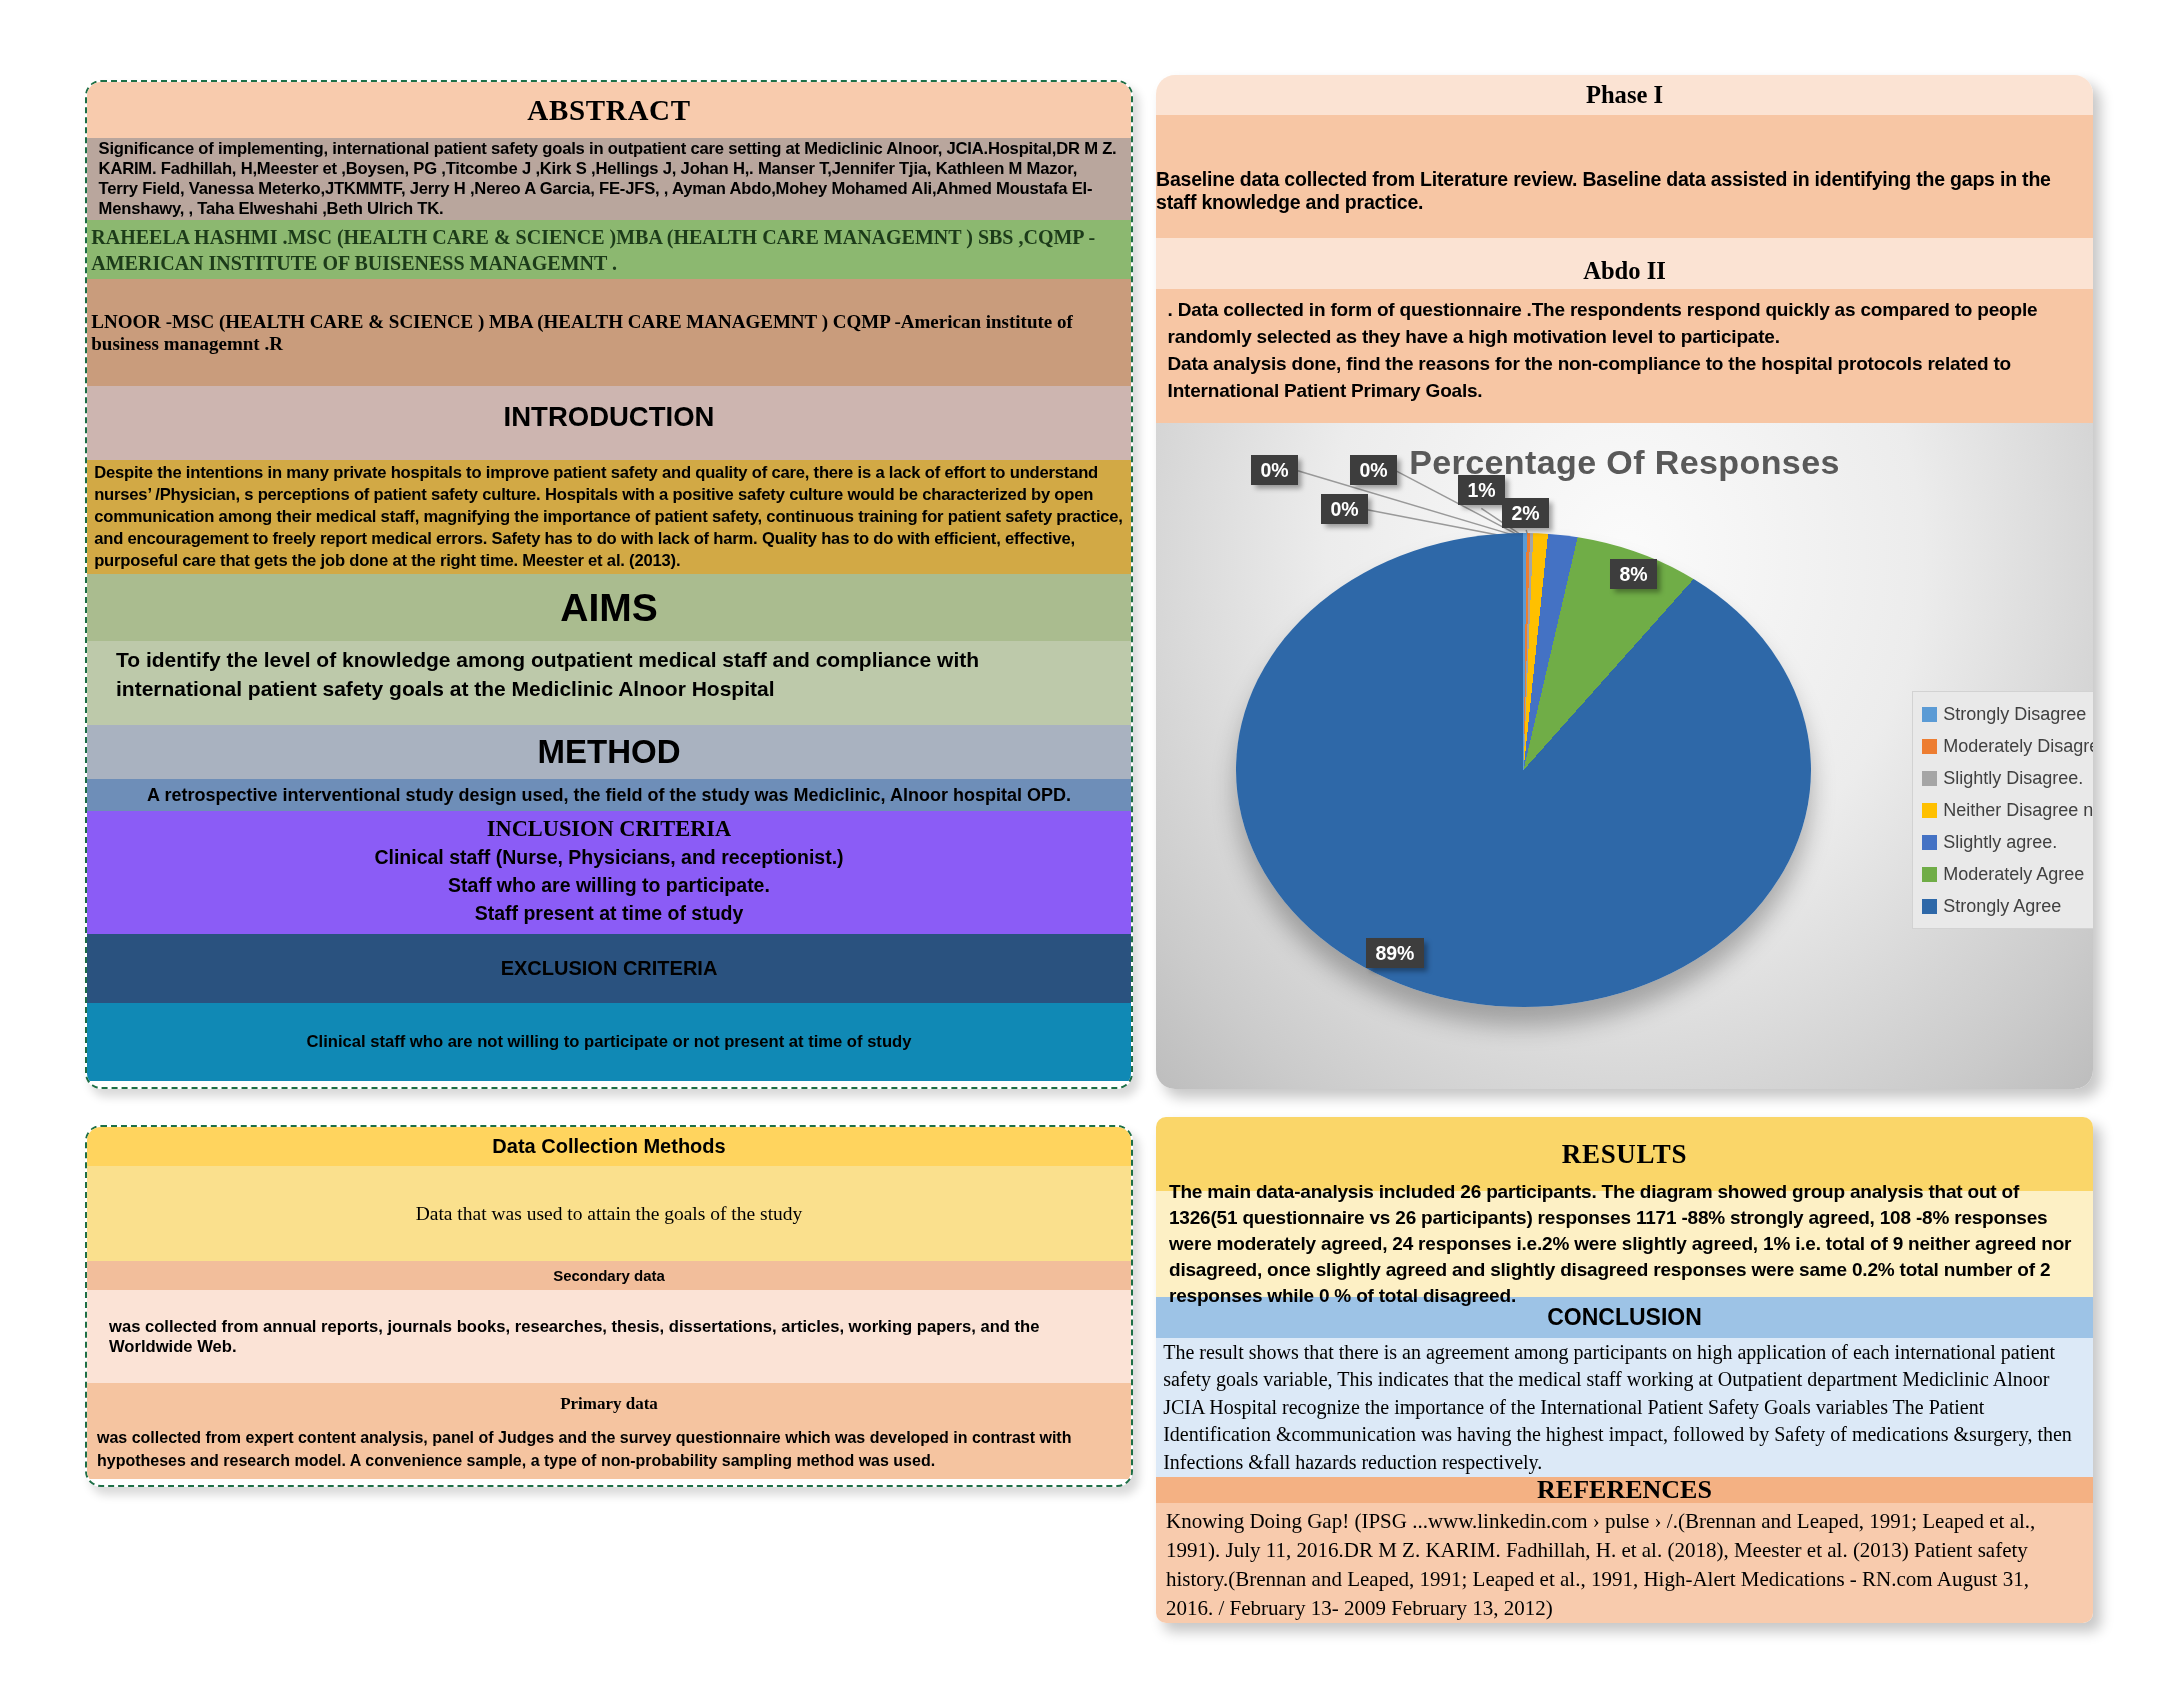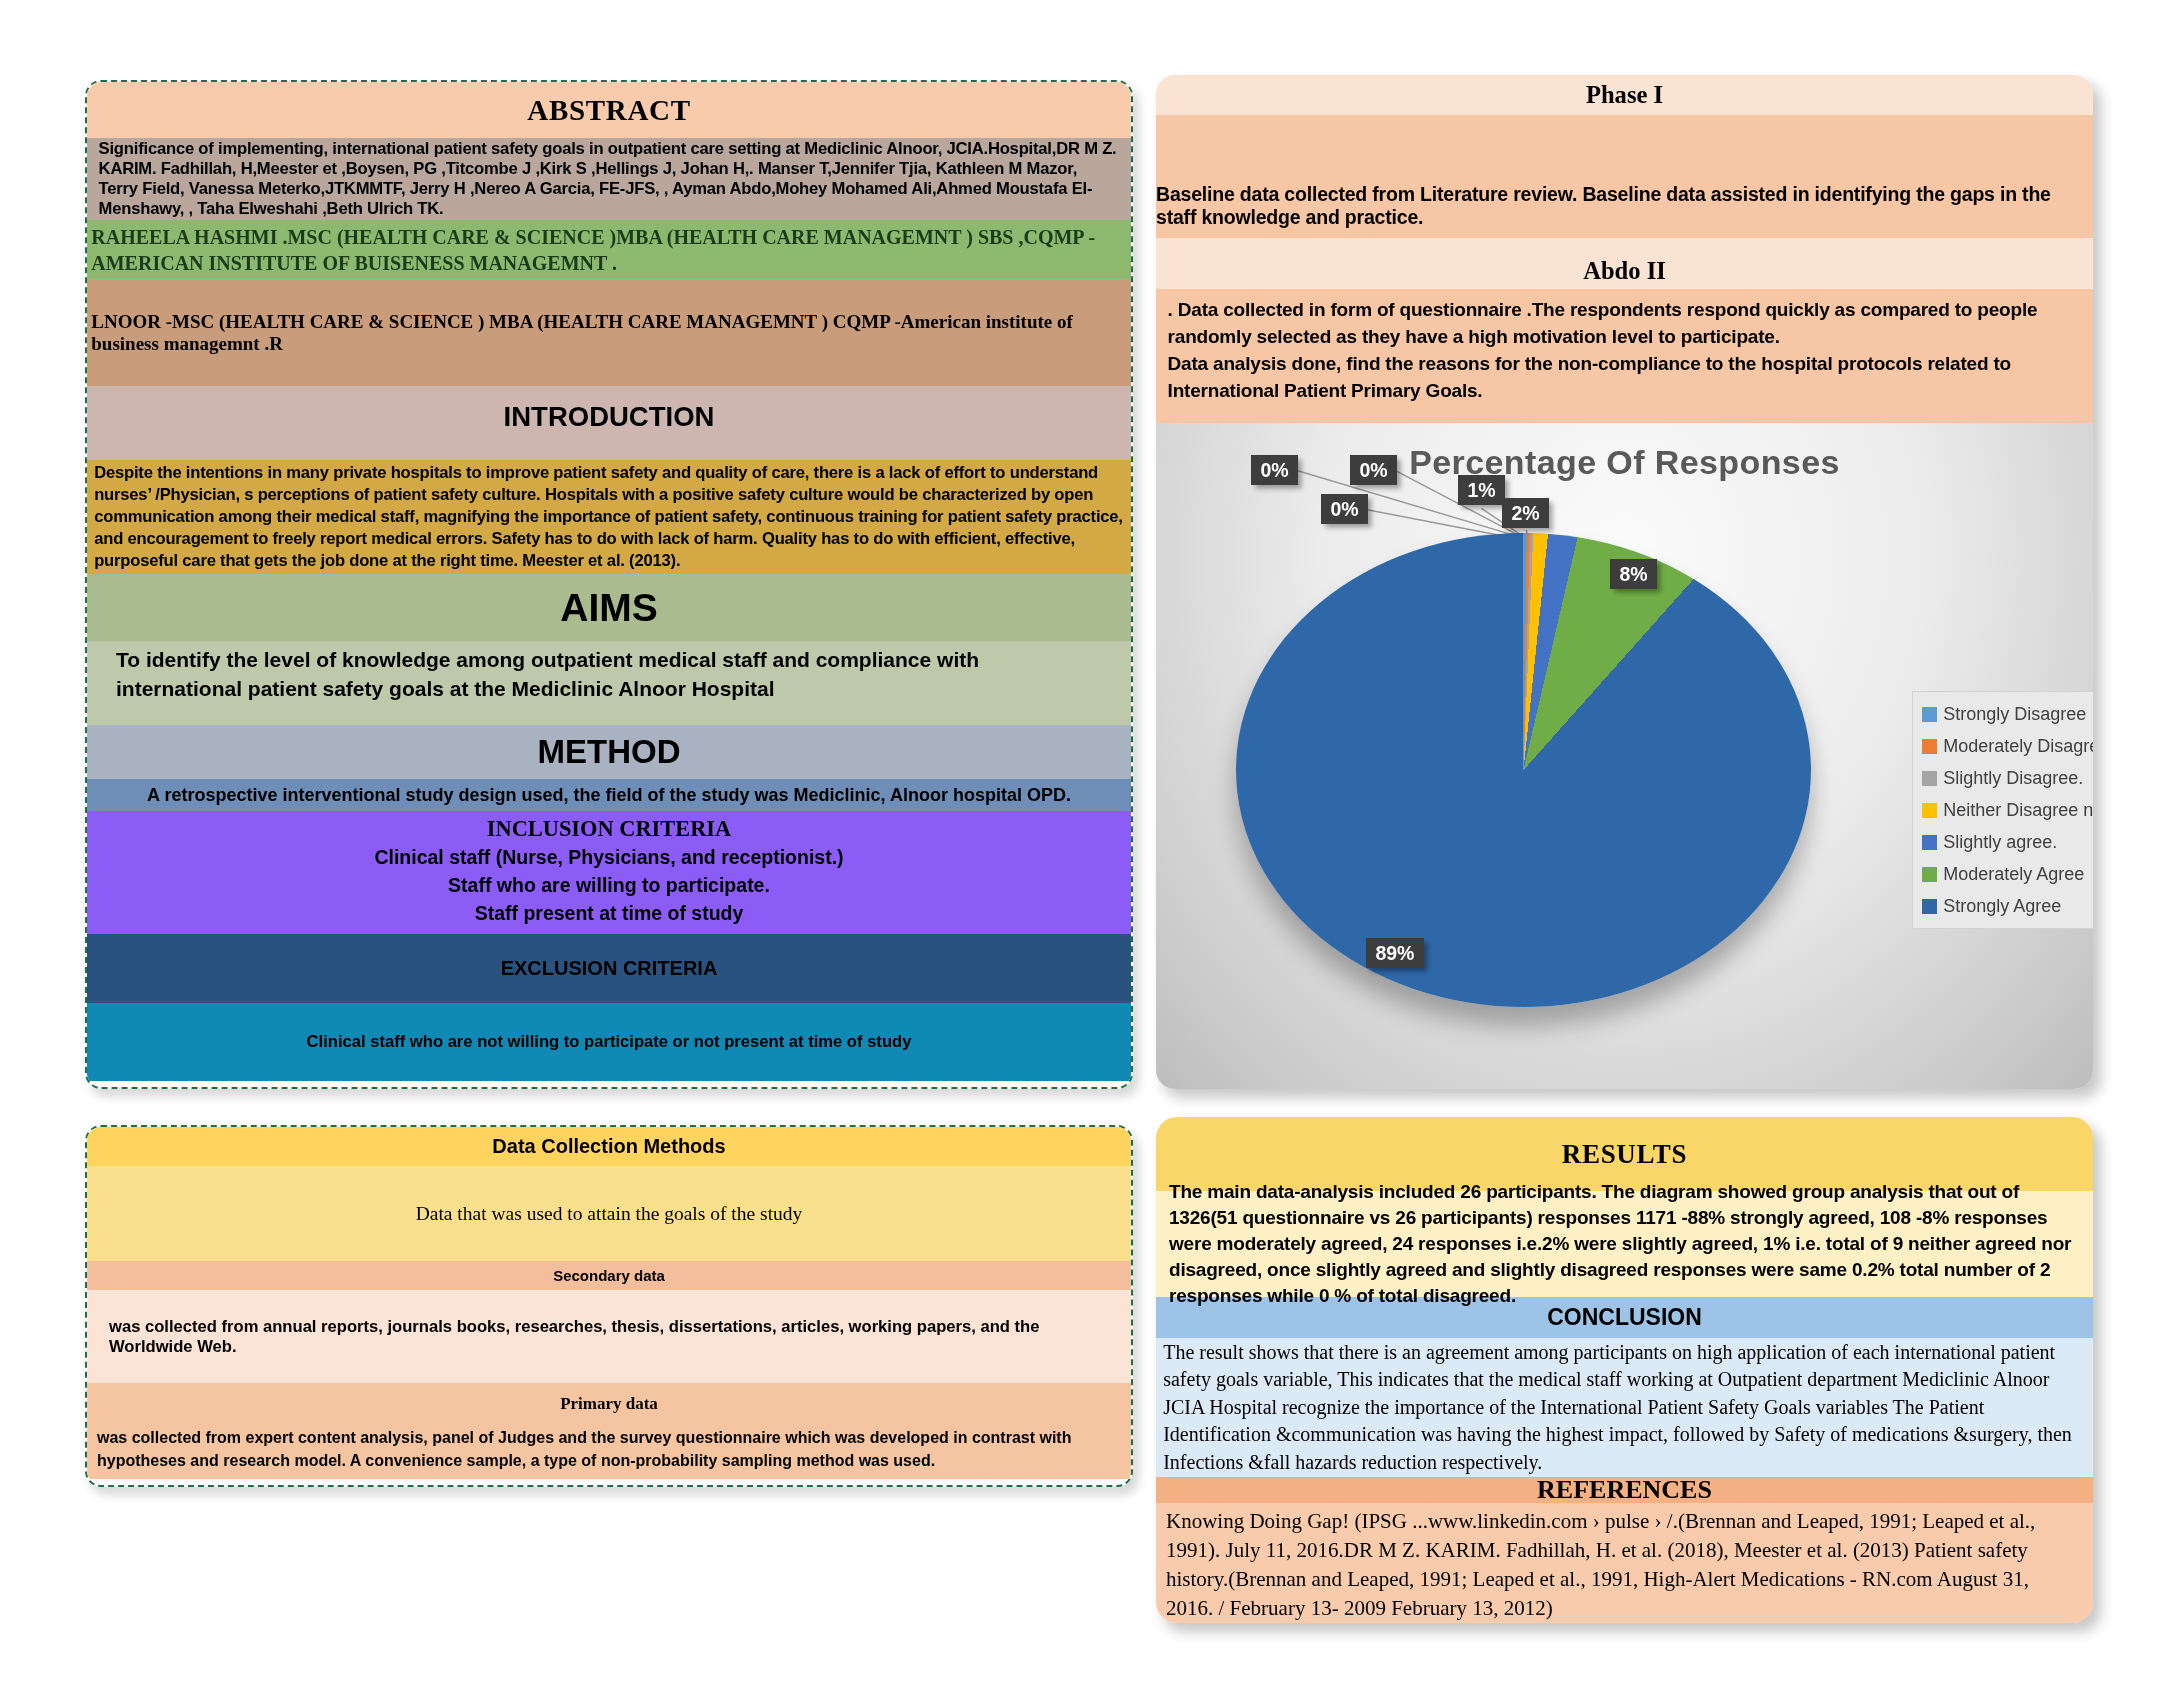--- a/index.html
+++ b/index.html
@@ -5,21 +5,21 @@
   html,body{margin:0;padding:0;background:#ffffff;}
   #poster{position:relative;width:2172px;height:1704px;background:#ffffff;
           font-family:"Liberation Sans",sans-serif;color:#000;}
   .box{position:absolute;overflow:hidden;}
   #left1{left:85px;top:80px;width:1044px;height:1005px;border:2.9px dashed #1d6f46;
          border-radius:16px;box-shadow:5.8px 7.2px 10px rgba(0,0,0,.15);background:#fff;}
   #left2{left:85px;top:1093px;width:1044px;height:358px;border:2.9px dashed #1d6f46;
          border-radius:16px;box-shadow:5.8px 7.2px 10px rgba(0,0,0,.15);background:#fff;margin-top:32px;}
   #right1{left:1156px;top:75px;width:937px;height:1014px;border-radius:19px;
           box-shadow:7.2px 8.7px 13px rgba(0,0,0,.22);}
-  #right2{left:1156px;top:1117px;width:937px;height:506px;border-radius:21px;
+  #right2{left:1156px;top:1117px;width:937px;height:506px;border-radius:10px;
           box-shadow:7.2px 8.7px 13px rgba(0,0,0,.22);}
   .band{display:flex;align-items:center;justify-content:center;text-align:left;box-sizing:border-box;}
   
   .abs-hdr{height:56px;background:#F8CBAD;font-family:"Liberation Serif",serif;
            font-weight:bold;font-size:29px;letter-spacing:0.7px;}
   .abs-body{height:82px;background:#B9A69D;font-weight:bold;font-size:16.6px;line-height:20px;
             letter-spacing:-0.2px;padding:0 11.6px;}
   .auth-green{height:59px;background:#8CB870;font-family:"Liberation Serif",serif;font-weight:bold;
               font-size:20px;line-height:26px;color:#1c3b19;padding:0 4.3px;}
   .auth-tan{height:107px;background:#C99C7C;font-family:"Liberation Serif",serif;font-weight:bold;
@@ -40,21 +40,21 @@
   .dc-hdr{height:39px;background:#FFD45E;font-weight:bold;font-size:20px;}
   .dc-body{height:95px;background:#FAE08D;font-family:"Liberation Serif",serif;font-size:19.5px;}
   .sec-hdr{height:29px;background:#F2BE9B;font-weight:bold;font-size:15px;}
   .sec-body{height:93px;background:#FBE3D6;font-weight:bold;font-size:16.6px;padding:0 22px;}
   .prim-hdr{height:42px;background:#F5C4A0;font-family:"Liberation Serif",serif;font-weight:bold;font-size:17px;}
   .prim-body{height:54px;background:#F5C4A0;font-weight:bold;font-size:16px;line-height:23px;
              align-items:flex-start;padding:1.4px 10px 0 10px;}
   
   .ph-hdr1{height:40px;background:#FBE3D3;font-family:"Liberation Serif",serif;font-weight:bold;font-size:24.6px;}
   .ph-body1{height:123px;background:#F7C6A4;font-weight:600;font-size:19.5px;letter-spacing:-0.2px;
-            align-items:flex-end;padding-bottom:9px;}
+            align-items:flex-end;padding-bottom:24px;}
   .ph-hdr2{height:51px;background:#FBE3D3;font-family:"Liberation Serif",serif;font-weight:bold;font-size:24.6px;
            align-items:flex-end;padding-bottom:4.3px;}
   .ph-body2{height:134px;background:#F7C6A4;font-weight:600;font-size:19px;line-height:27px;
             letter-spacing:-0.2px;flex-direction:column;justify-content:flex-start;padding:7.2px 11.6px 0 11.6px;}
   .chart{position:relative;height:666px;
          background:radial-gradient(ellipse at 50% 20%, #fbfbfb 0%, #ececec 45%, #cbcbcb 85%, #bdbdbd 100%);}
   .chart-title{position:absolute;left:0;right:0;top:20px;text-align:center;
                font-weight:bold;font-size:34px;color:#595959;letter-spacing:0.4px;}
   .pie{position:absolute;left:80px;top:110px;width:575px;height:474px;border-radius:50%;
        box-shadow:0 19px 24.6px rgba(0,0,0,.28);}

